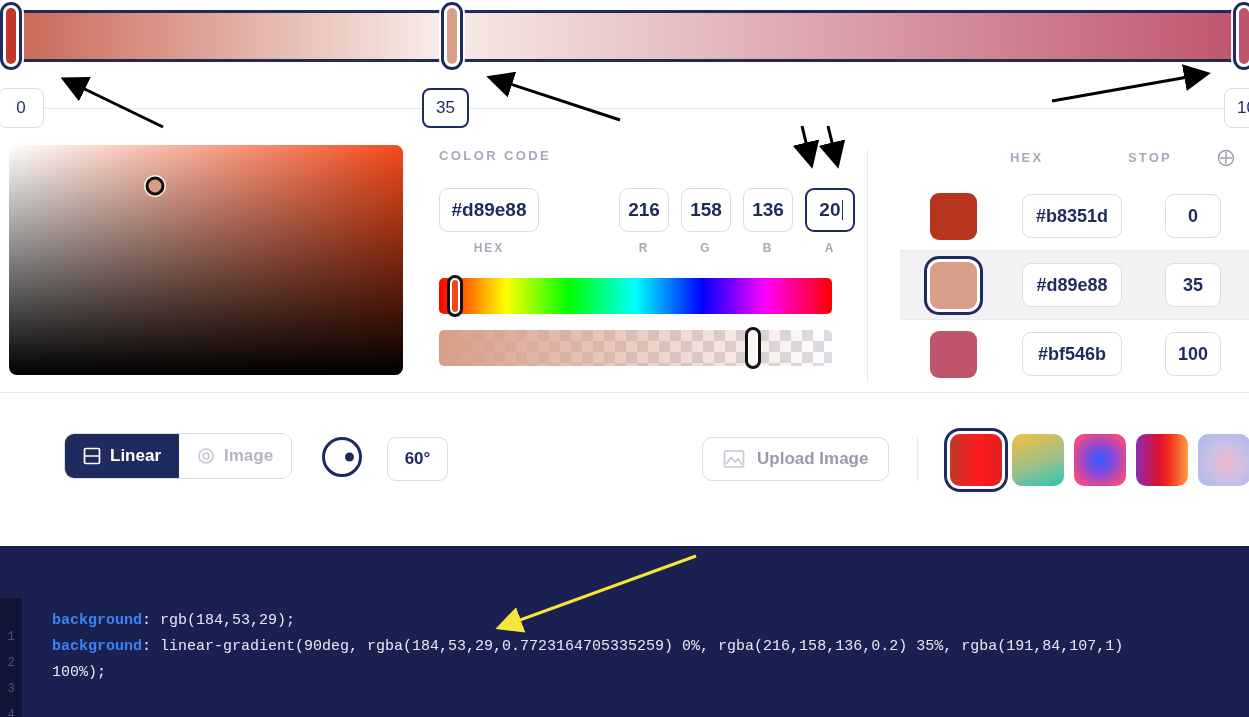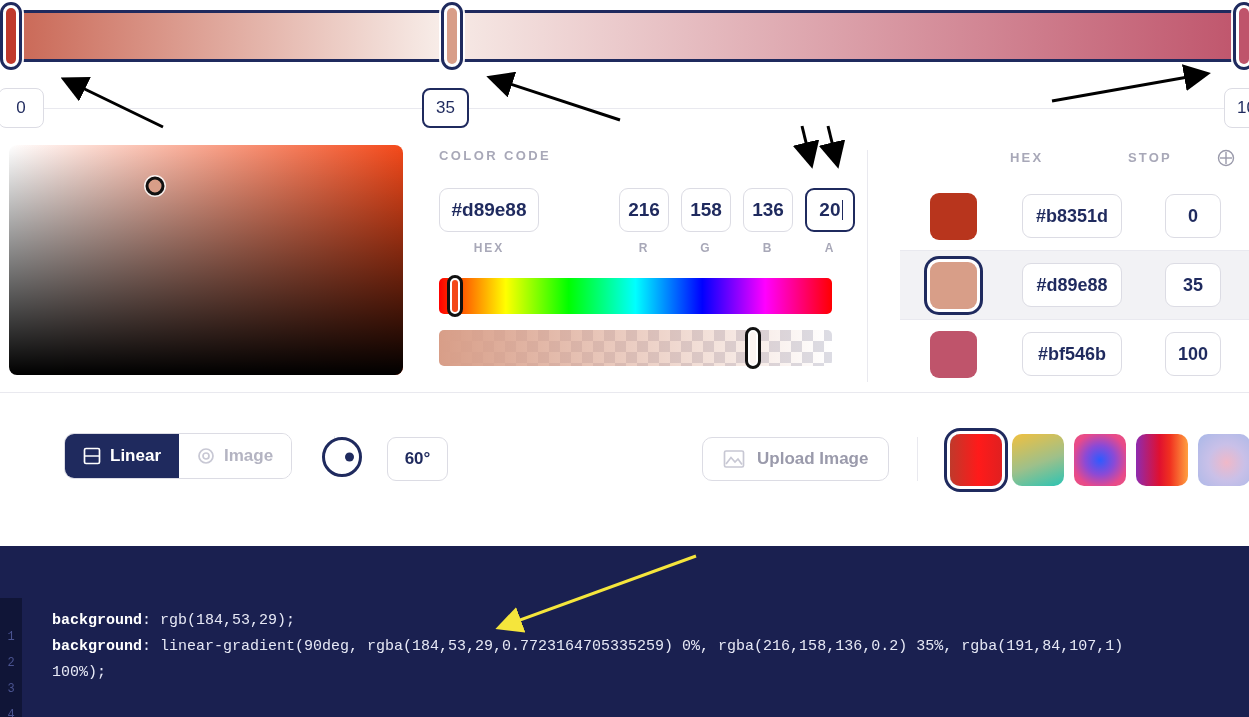--- a/index.html
+++ b/index.html
@@ -188,21 +188,21 @@
   .compat-box { width:24px; height:24px; border:2px solid #fff; border-radius:4px; background:transparent; cursor:pointer; }
   .compat-lab { font-size:17px; font-weight:700; color:#b9bdd6; white-space:nowrap; }
 
   .gutter { position:absolute; left:0; top:52px; width:22px; height:119px; background:#101537; }
   .ln { position:absolute; left:0; width:22px; text-align:center; font-family:"Liberation Mono", monospace; font-size:12px; color:#4a5390; }
   .code-body {
     position:absolute; left:52px; top:62px; right:0;
     font-family:"Liberation Mono", monospace; font-size:15px; line-height:26px;
     color:#e6e8f5; white-space:nowrap;
   }
-  .kw { color:#ffffff; font-weight:700; }
+  .kw { color:#3b82f6; font-weight:700; }
   .code-line { display:block; }
 </style>
 </head>
 <body>
 
 <div class="app">
 
   <div class="grad-bar-wrap">
     <div class="grad-bar">
       <div class="grad-bar-fill" id="gradFill" style="background: linear-gradient(90deg, rgba(184, 53, 29, 0.773) 0%, rgba(216, 158, 136, 0.2) 35%, rgb(191, 84, 107) 100%);"></div>

